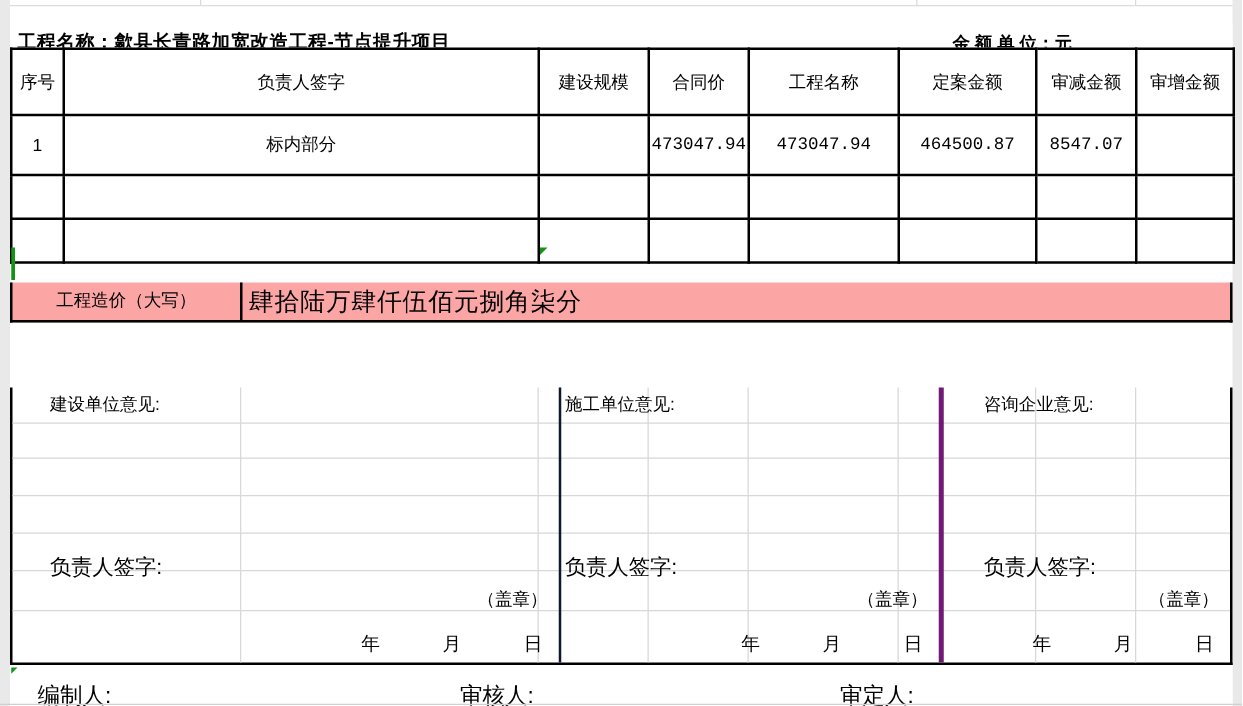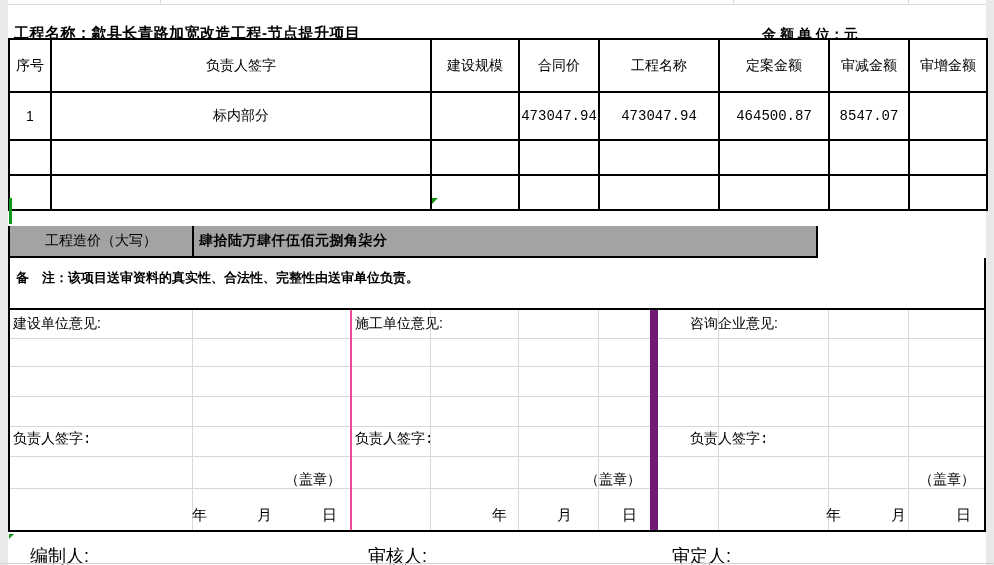--- a/index.html
+++ b/index.html
@@ -27,41 +27,41 @@
   tr.rtotal { height:30px; }
   td.num { font-family:"Liberation Mono", monospace; font-size:14px; }
   td.contract { text-align:right; padding-right:5px; }
 
   .green-bar { position:absolute; left:9px; top:198px; width:3px; height:26px; background:#149414; }
   .tri { position:absolute; width:0; height:0; border-style:solid; }
   .tri-scale { left:432px; top:198px; border-width:6px 6px 0 0; border-color:#149414 transparent transparent transparent; }
   .tri-footer { left:9px; top:534px; border-width:5px 5px 0 0; border-color:#149414 transparent transparent transparent; }
 
   
-  .costrow { position:absolute; left:8px; top:226px; width:810px; height:32px; box-sizing:border-box;
-    border:2px solid #000; border-top:none; display:flex; background:#a3a3a3; }
+  .costrow { position:absolute; left:8px; top:226px; width:978px; height:32px; box-sizing:border-box;
+    border:2px solid #000; border-top:none; display:flex; background:#fca5a5; }
   .costlabel { width:184px; box-sizing:border-box; border-right:2px solid #000; display:flex; align-items:center; justify-content:center; font-size:14px; }
-  .costvalue { flex:1; display:flex; align-items:center; padding-left:5px; font-size:14px; font-weight:bold; letter-spacing:0.5px; }
+  .costvalue { flex:1; display:flex; align-items:center; padding-left:5px; font-size:20px; font-weight:normal; letter-spacing:0.5px; }
 
   
   .noterow { position:absolute; left:8px; top:258px; width:978px; height:52px; box-sizing:border-box;
     border:2px solid #000; border-top:none; background:#fff; }
   .notetext { position:absolute; left:6px; top:11px; font-size:13px; font-weight:bold; white-space:nowrap; }
 
   
   .opinions { position:absolute; left:8px; top:310px; width:978px; height:222px; box-sizing:border-box;
     border:2px solid #000; border-top:none; display:flex; background:#fff; }
   .op-grid-h { position:absolute; left:0; width:974px; height:1px; background:#d8d8d8; z-index:0; }
   .op-grid-v { position:absolute; top:0; width:1px; height:100%; background:#d8d8d8; z-index:0; }
   .op-col { position:relative; box-sizing:border-box; z-index:1; }
-  .op-col.c1 { width:342px; border-right:2px solid #ec4899; }
-  .op-col.c2 { width:306px; border-right:8px solid #701a75; }
+  .op-col.c1 { width:412px; border-right:2px solid #0f172a;margin-left:27px; }
+  .op-col.c2 { width:306px; border-right:4px solid #701a75; }
   .op-col.c3 { flex:1;margin-left:29px; }
   .op-title { position:absolute; left:3px; top:5px; font-size:14px; white-space:nowrap; }
-  .op-sign { position:absolute; left:3px; top:120px; font-size:14px; white-space:nowrap;font-family:Liberation Mono, monospace; }
+  .op-sign { position:absolute; left:3px; top:132px; font-size:17px; white-space:nowrap; }
   .op-seal { position:absolute; right:9px; top:161px; font-size:14px; white-space:nowrap; }
   .op-date { position:absolute; right:13px; top:196px; display:flex; column-gap:50px; font-size:15px; }
 
   
   .footerrow { position:absolute; left:8px; top:532px; width:978px; height:33px; background:#fff; }
   .f-label { position:absolute; top:12px; font-size:18px; white-space:nowrap; }
   .f1 { left:22px; } .f2 { left:360px; } .f3 { left:664px; }
   .bottomline { position:absolute; left:0; top:563px; width:994px; height:1px; background:#d0d0d0; }
 </style>
 </head>
@@ -137,23 +137,20 @@
     </table>
 
   <div class="green-bar"></div>
   <div class="tri tri-scale"></div>
 
   <div class="costrow">
     <div class="costlabel">工程造价（大写）</div>
     <div class="costvalue">肆拾陆万肆仟伍佰元捌角柒分</div>
   </div>
 
-  <div class="noterow">
-    <span class="notetext">备　注：该项目送审资料的真实性、合法性、完整性由送审单位负责。</span>
-  </div>
 
   <div class="opinions">
     <div class="op-grid-h" style="top:28px;"></div>
     <div class="op-grid-h" style="top:56px;"></div>
     <div class="op-grid-h" style="top:86px;"></div>
     <div class="op-grid-h" style="top:116px;"></div>
     <div class="op-grid-h" style="top:146px;"></div>
     <div class="op-grid-h" style="top:178px;"></div>
     <div class="op-grid-v" style="left:182px;"></div>
     <div class="op-grid-v" style="left:420px;"></div>

